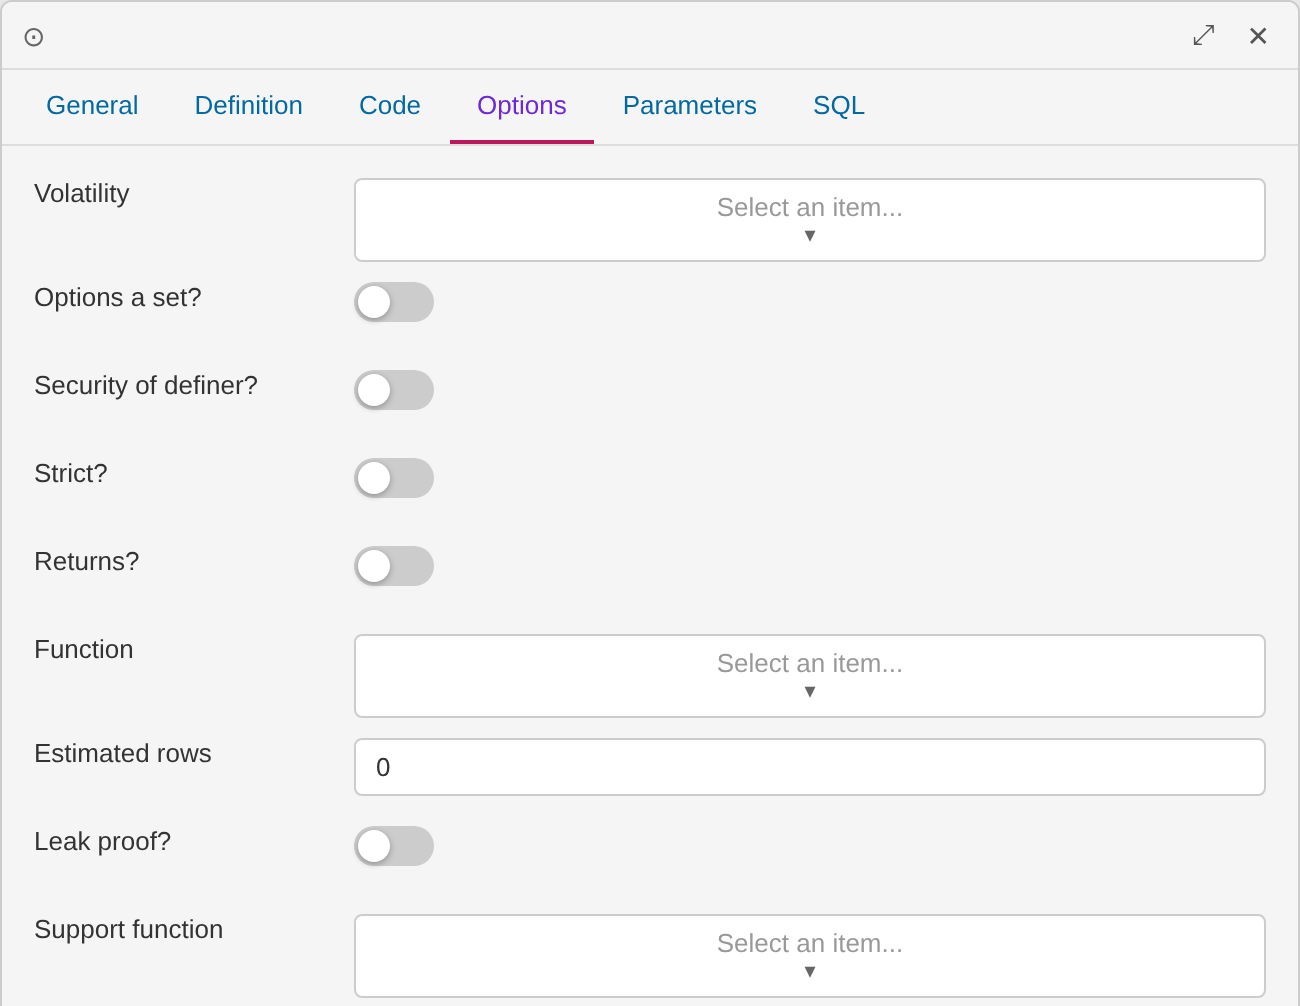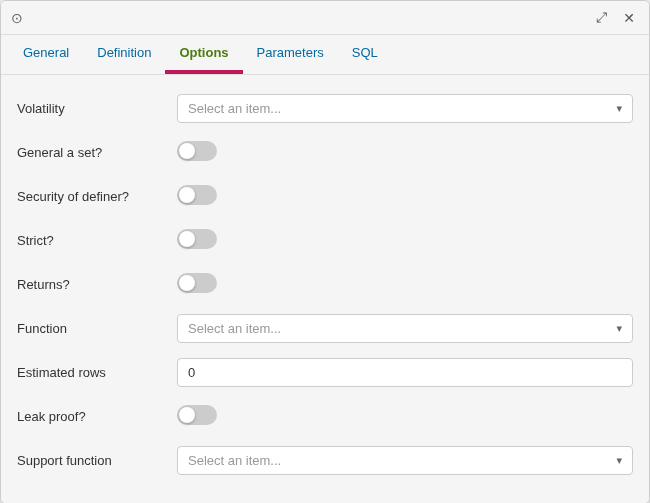--- a/index.html
+++ b/index.html
@@ -62,33 +62,32 @@
     }
     .tab {
       padding: 10px 14px;
       cursor: pointer;
       font-size: 13px;
       color: #0369a1;
       border-bottom: 2px solid transparent;
       white-space: nowrap;
     }
     .tab.active {
-      color: #4d7c0f;
-      border-bottom: 4px solid #be185d;
-      font-weight: 700;
+      color: #6d28d9;
+      border-bottom: 2px solid #be185d;
+      font-weight: 400;
     }
 
     .content {
       background: #f5f5f5;
       padding: 16px;
     }
 
     .form-row {
       display: flex;
-      align-items: center;
       margin-bottom: 10px;
       min-height: 34px;
     }
     .form-label {
       width: 160px;
       flex-shrink: 0;
       color: #333;
       font-size: 13px;
     }
     .form-control {
@@ -100,20 +99,21 @@
       background: #fff;
       border: 1px solid #ccc;
       border-radius: 4px;
       padding: 6px 10px;
       font-size: 13px;
       color: #999;
       display: flex;
       align-items: center;
       justify-content: space-between;
       cursor: pointer;
+      flex-direction: column;
     }
 
     .text-input {
       width: 100%;
       background: #fff;
       border: 1px solid #ccc;
       border-radius: 4px;
       padding: 6px 10px;
       font-size: 13px;
       color: #333;
@@ -163,39 +163,40 @@
     </div>
     <div class="title-bar-actions">
       <button class="title-bar-btn">⤢</button>
       <button class="title-bar-btn">✕</button>
     </div>
   </div>
 
   <div class="tabs">
     <div class="tab">General</div>
     <div class="tab">Definition</div>
+    <div class="tab">Code</div>
     <div class="tab active">Options</div>
     <div class="tab">Parameters</div>
     <div class="tab">SQL</div>
   </div>
 
   <div class="content">
 
     <div class="form-row">
       <div class="form-label">Volatility</div>
       <div class="form-control">
         <div class="select-box">
           <span>Select an item...</span>
           <span class="chevron-down">▾</span>
         </div>
       </div>
     </div>
 
     <div class="form-row">
-      <div class="form-label">General a set?</div>
+      <div class="form-label">Options a set?</div>
       <div class="form-control">
         <label class="toggle">
           
           <span class="toggle-slider"></span>
         </label>
       </div>
     </div>
 
     <div class="form-row">
       <div class="form-label">Security of definer?</div>

